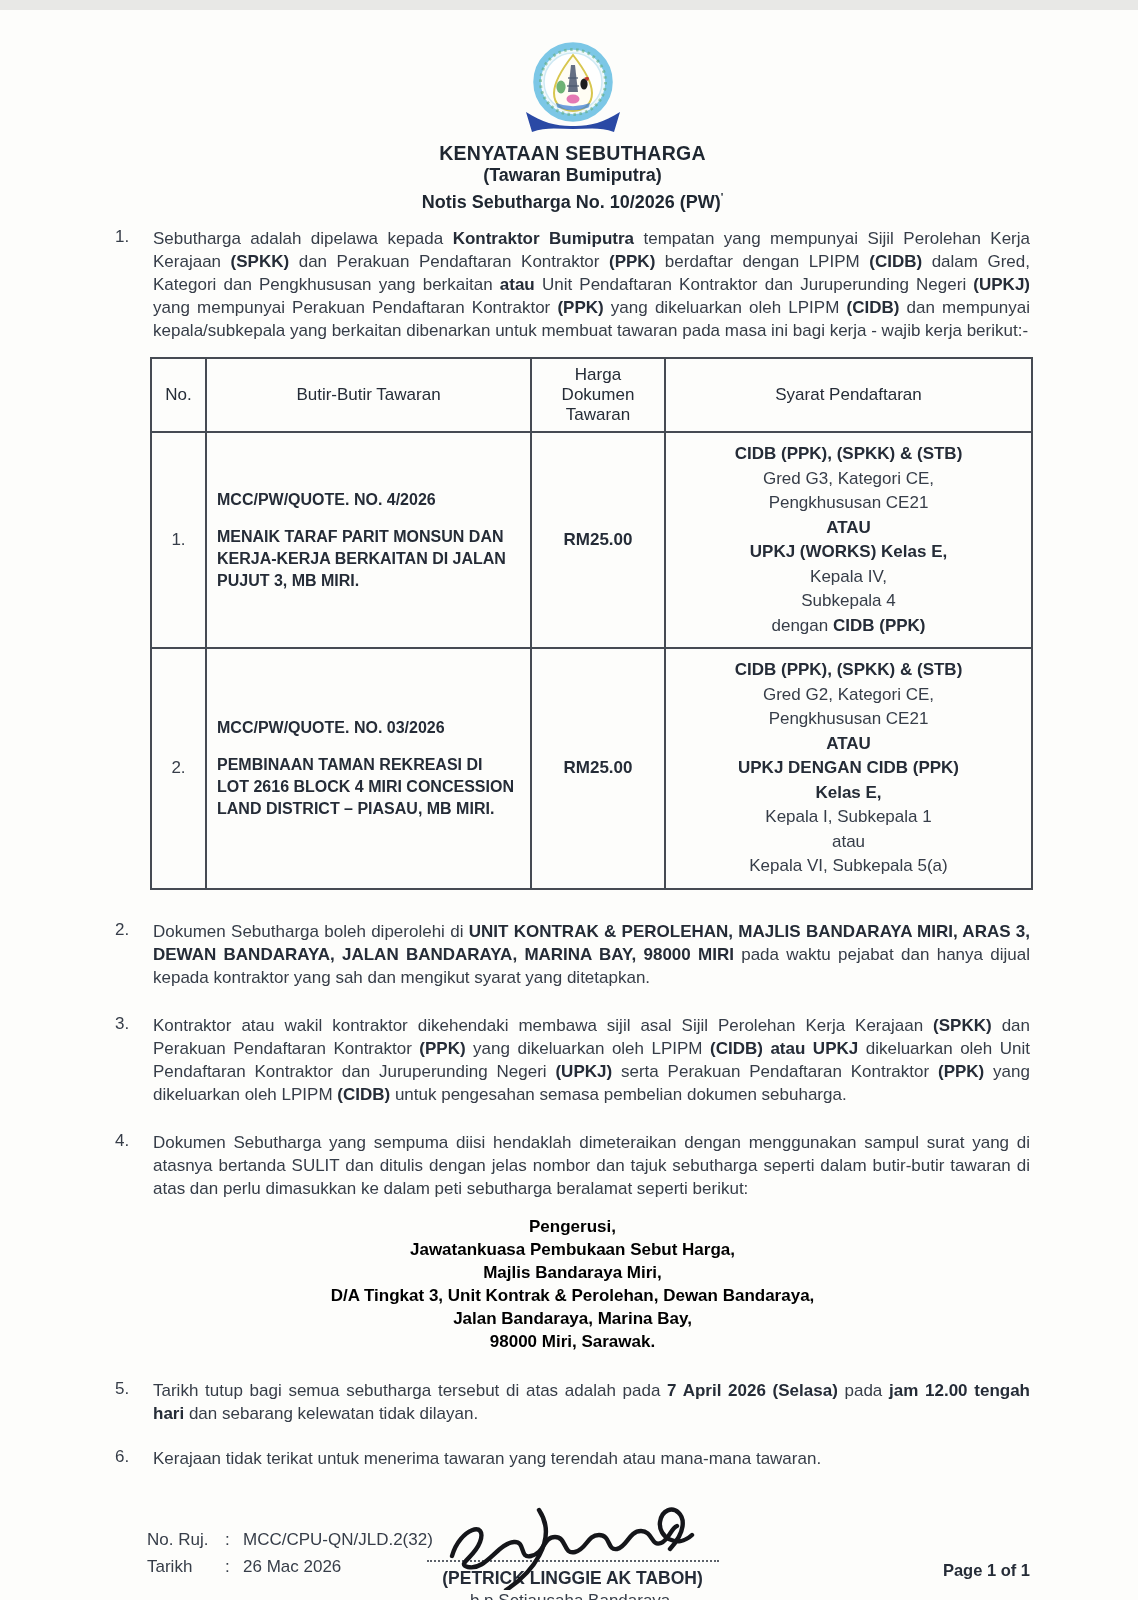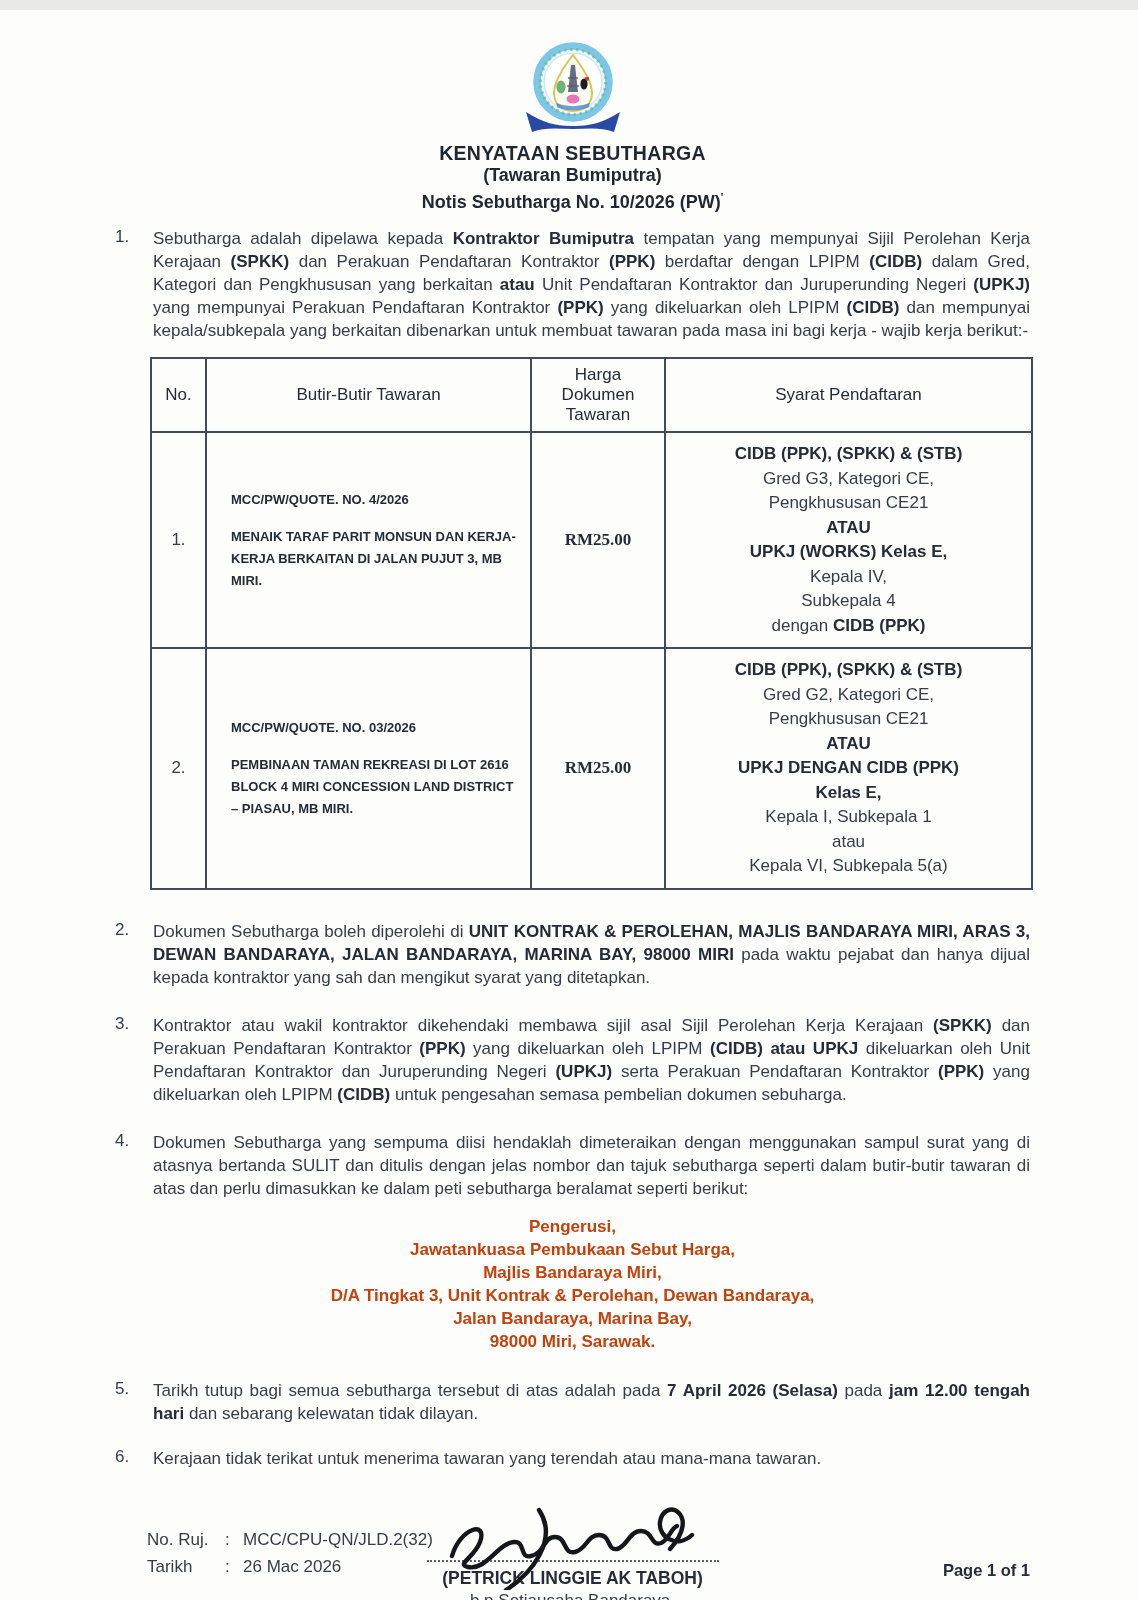--- a/index.html
+++ b/index.html
@@ -26,28 +26,28 @@
   .item{display:grid;grid-template-columns:38px 1fr;margin-bottom:25px;}
   .item .num{font-size:17px;}
   .item .txt{font-size:17px;line-height:23px;text-align:justify;}
   .item.tight{margin-bottom:15px;}
   
   table.tender{border-collapse:collapse;width:881px;margin:0 0 30px 35px;table-layout:fixed;}
   table.tender th,table.tender td{border:2px solid #464b53;box-sizing:border-box;}
   table.tender th{font-size:17px;font-weight:normal;color:#252c37;padding:6px 3px;vertical-align:middle;}
   th .line{line-height:20px;}
   td.no-cell{text-align:center;font-size:17px;vertical-align:middle;}
-  td.butir-cell{padding:14px 14px 14px 24px;vertical-align:middle;font-weight:bold;color:#252c37;font-size:13px;}
+  td.butir-cell{padding:14px 14px 14px 10px;vertical-align:middle;font-weight:bold;color:#252c37;font-size:16px;}
   td.butir-cell .line{line-height:22px;}
   td.butir-cell .line + .line{margin-top:15px;}
-  td.harga-cell{text-align:center;vertical-align:middle;font-weight:bold;color:#252c37;font-size:17px;font-family:Liberation Serif, serif;}
+  td.harga-cell{text-align:center;vertical-align:middle;font-weight:bold;color:#252c37;font-size:17px;}
   td.syarat-cell{text-align:center;vertical-align:middle;padding:9px 6px;font-size:17px;}
   td.syarat-cell .line{line-height:24.5px;}
   
-  .address{ text-align:center;font-weight:bold;color:#c2410c;font-size:17px;margin:14px 0 26px 0;}
+  .address{ text-align:center;font-weight:bold;color:#000000;font-size:17px;margin:14px 0 26px 0;}
   .address .line{line-height:23px;}
   
   .sig-block{text-align:center;margin-top:16px;position:relative;}
   .sig-scrawl{display:block;margin:0 auto -30px auto;position:relative;z-index:2;}
   .sig-rule{width:292px;margin:0 auto;border-bottom:2.5px dotted #5c6169;height:0;}
   .sig-name{font-size:17.5px;font-weight:bold;color:#252c37;margin-top:5px;line-height:22px;}
   .sig-lines{font-size:17px;}
   .sig-lines .line{line-height:23px;}
   
   .footer{position:absolute;left:147px;right:108px;bottom:30px;display:flex;justify-content:space-between;align-items:flex-end;font-size:17px;}

